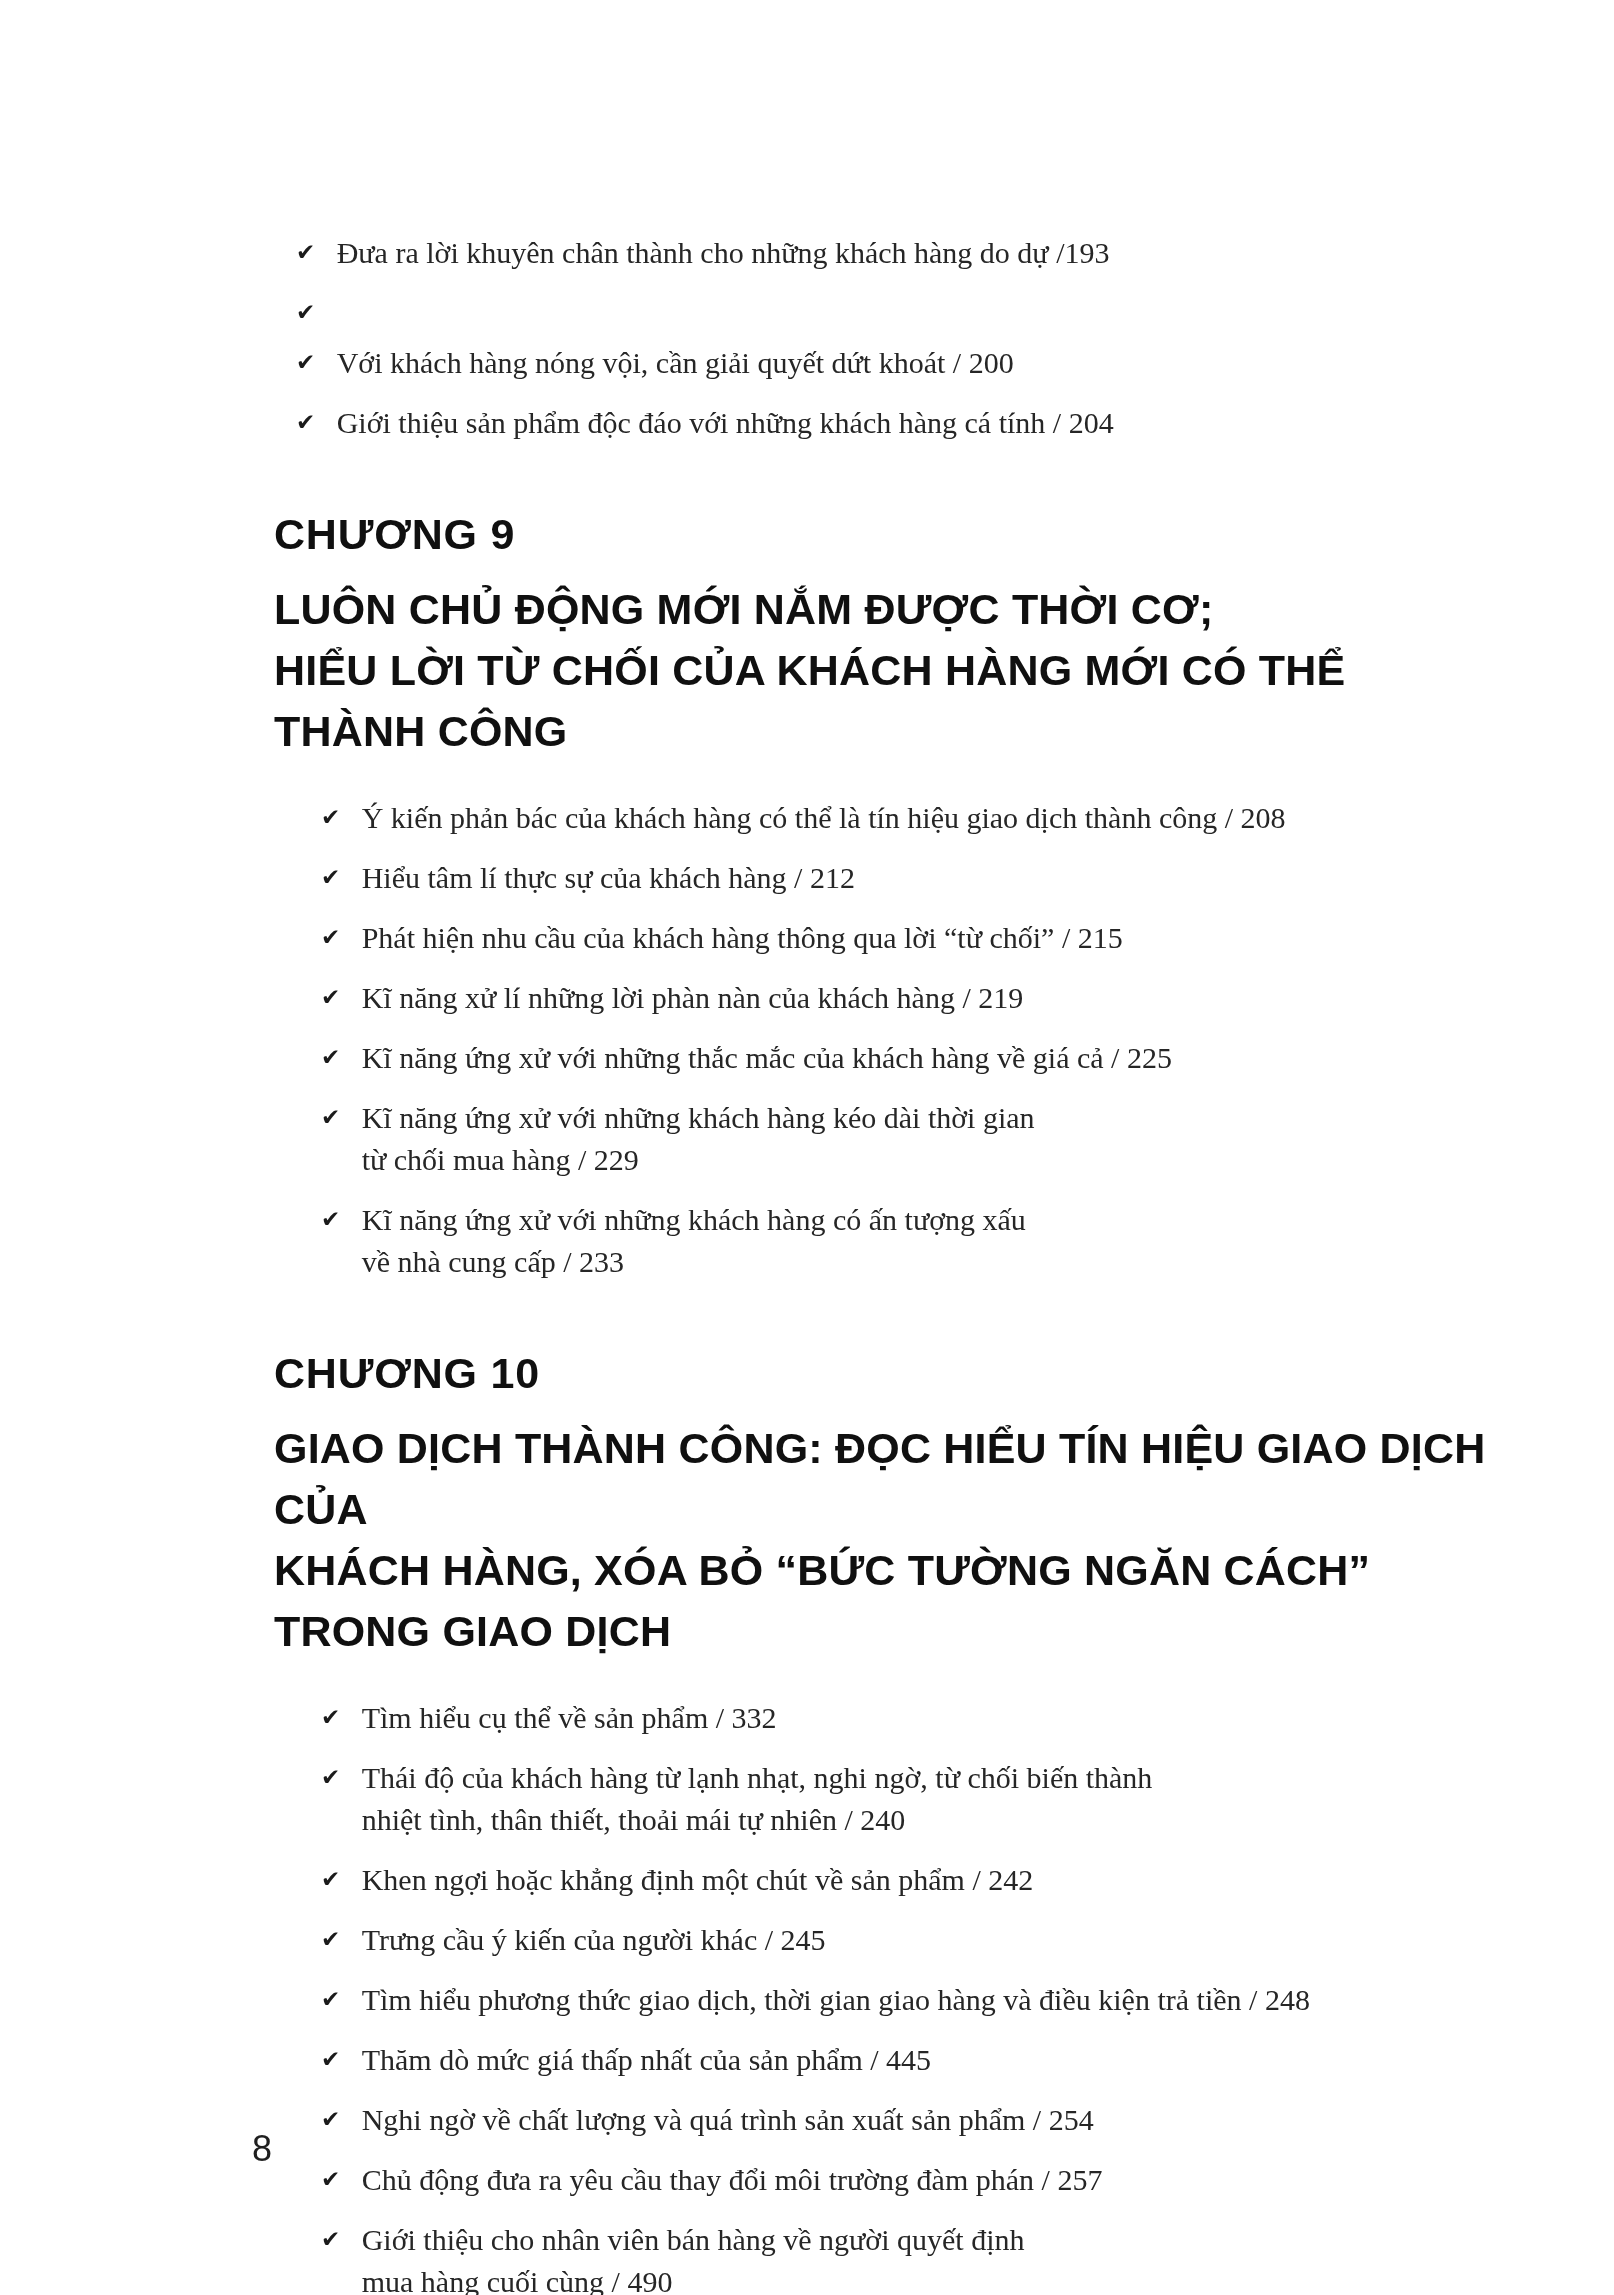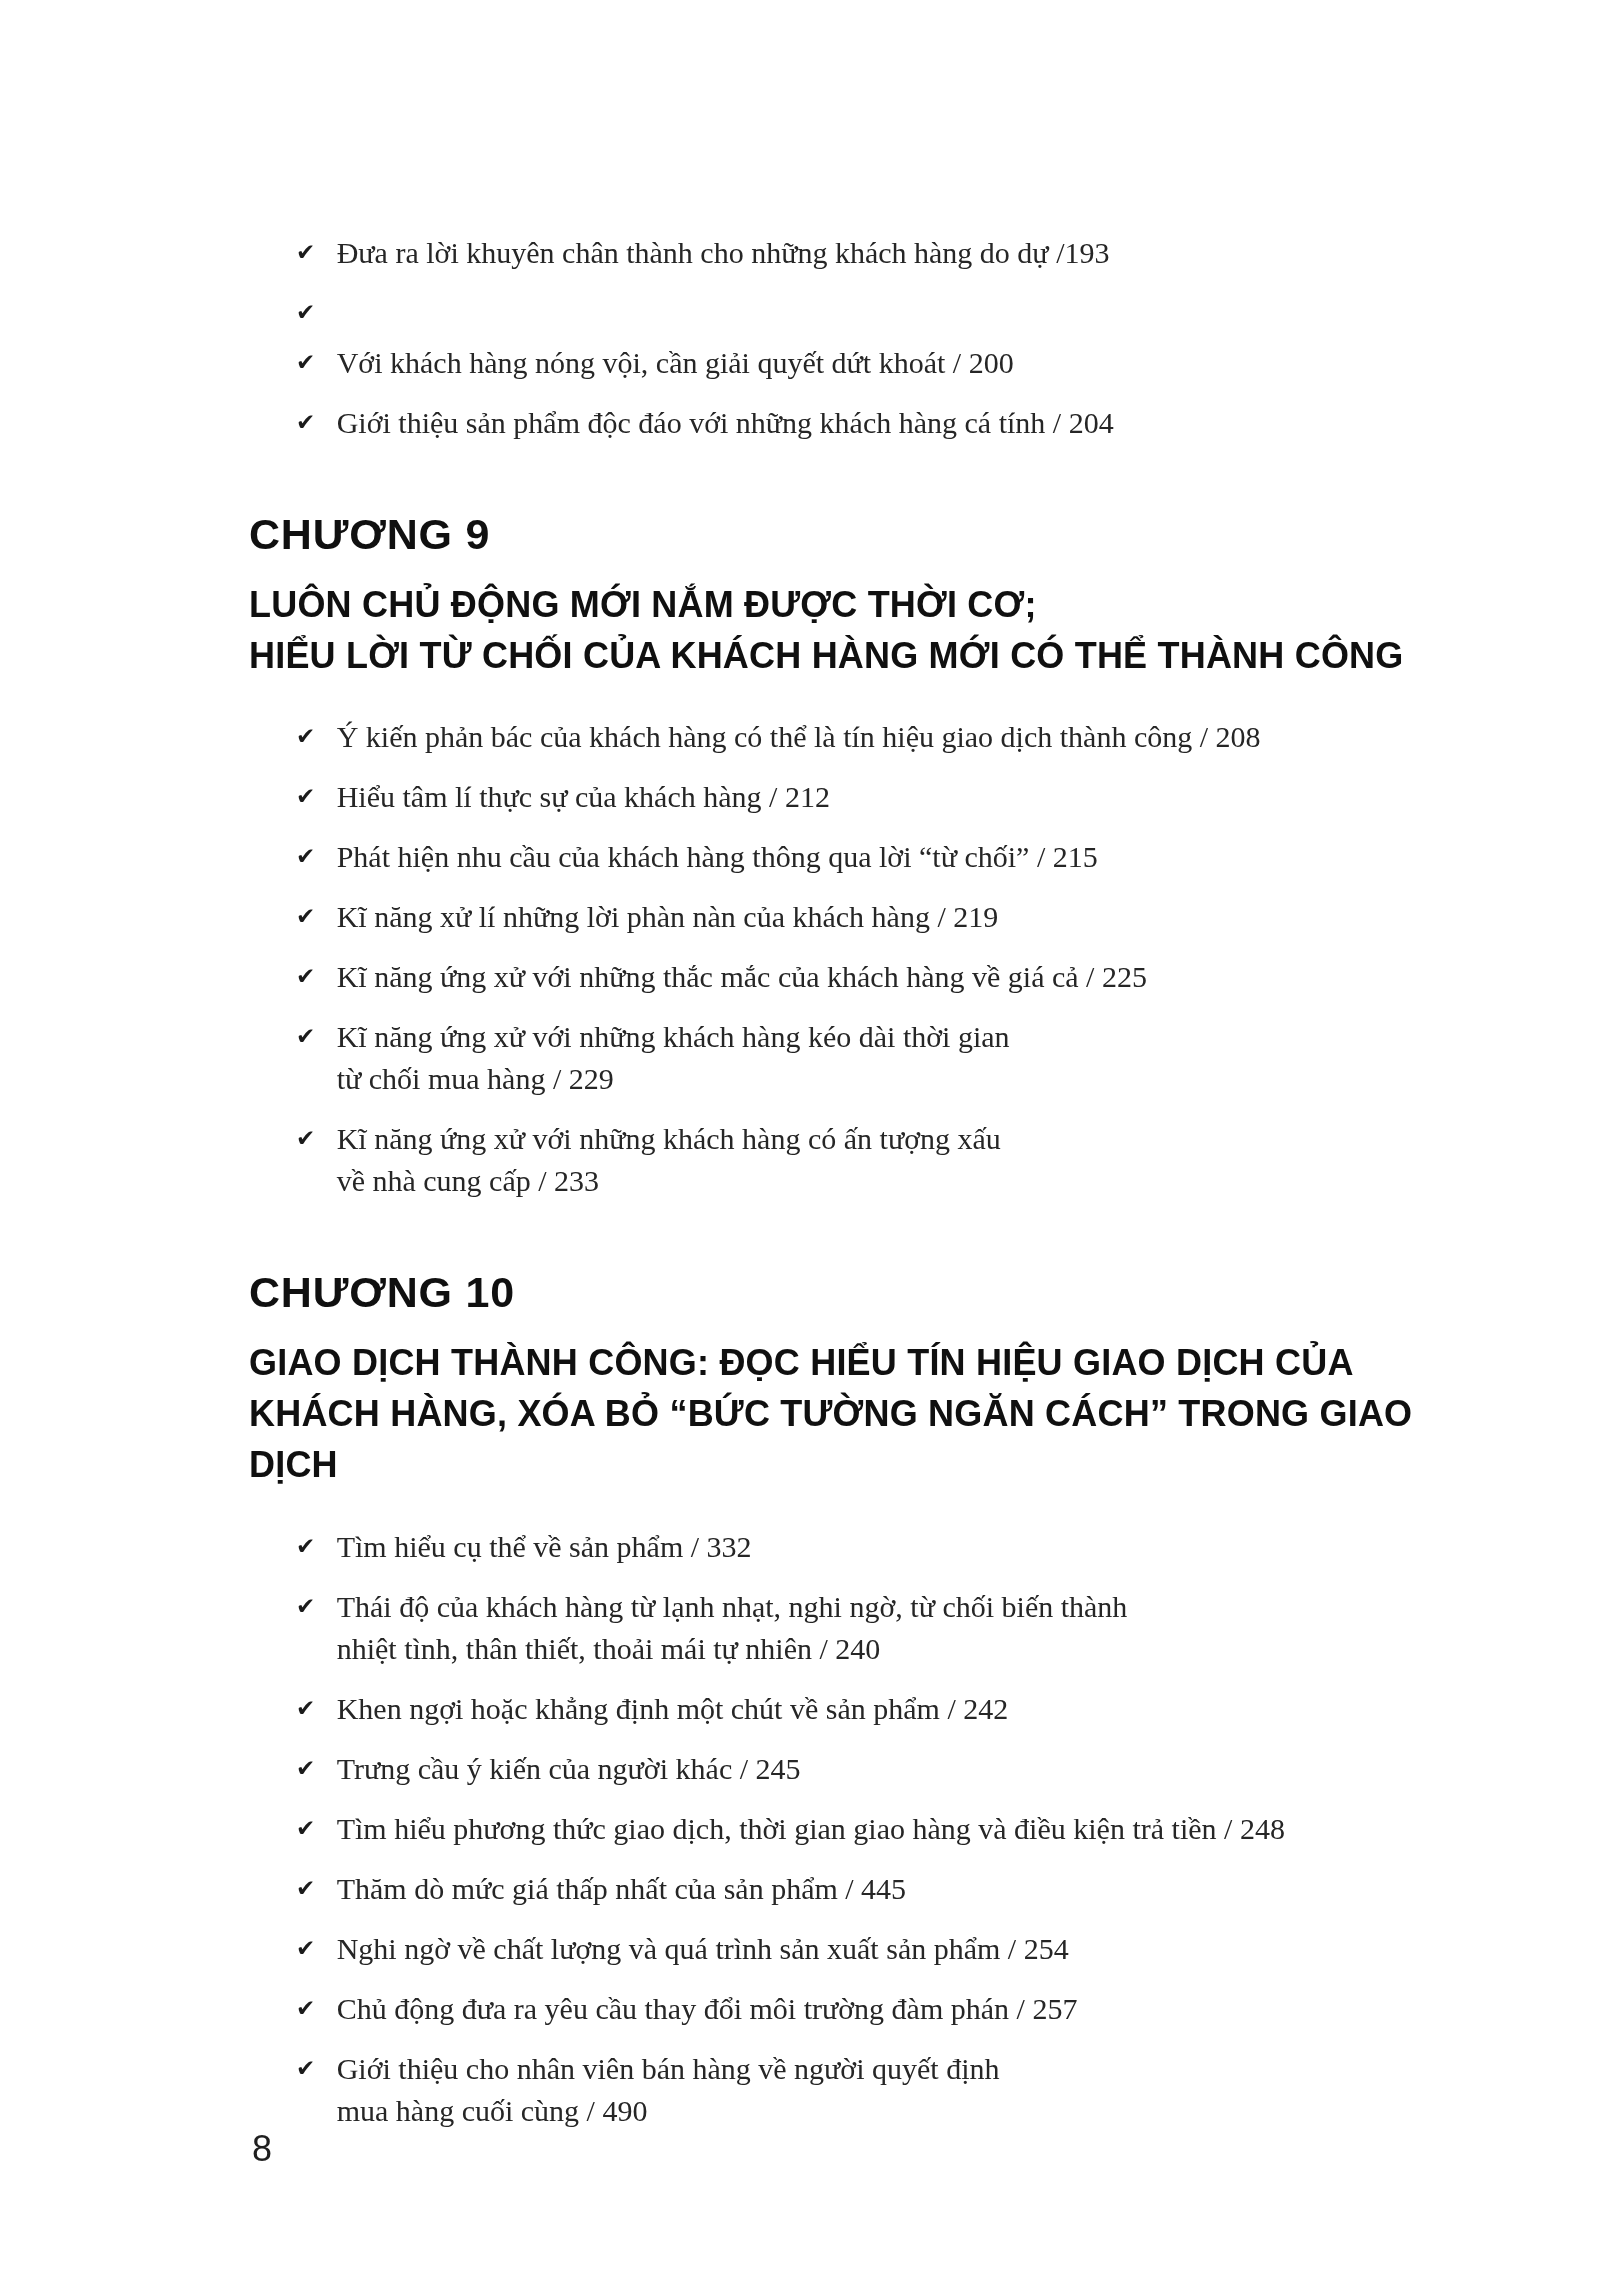--- a/index.html
+++ b/index.html
@@ -41,30 +41,31 @@
     line-height: 1;
     margin-top: 9px;
     color: #1b1b1b;
   }
   .item-text {
     white-space: pre-line;
     font-family: Liberation Serif, serif;
   }
   .chapter {
     margin-top: 66px;
+    margin-left: 25px;
   }
   .chapter-title {
     font-size: 43px;
     font-weight: 700;
     color: #101010;
     margin: 0 0 20px 0;
     letter-spacing: 0.8px;
   }
   .chapter-subtitle {
-    font-size: 36px;
+    font-size: 43px;
     font-weight: 700;
     color: #101010;
     line-height: 1.42;
     margin: 0 0 35px 0;
     white-space: pre-line;
     letter-spacing: 0.2px;
   }
   .page-number {
     position: absolute;
     left: 252px;

